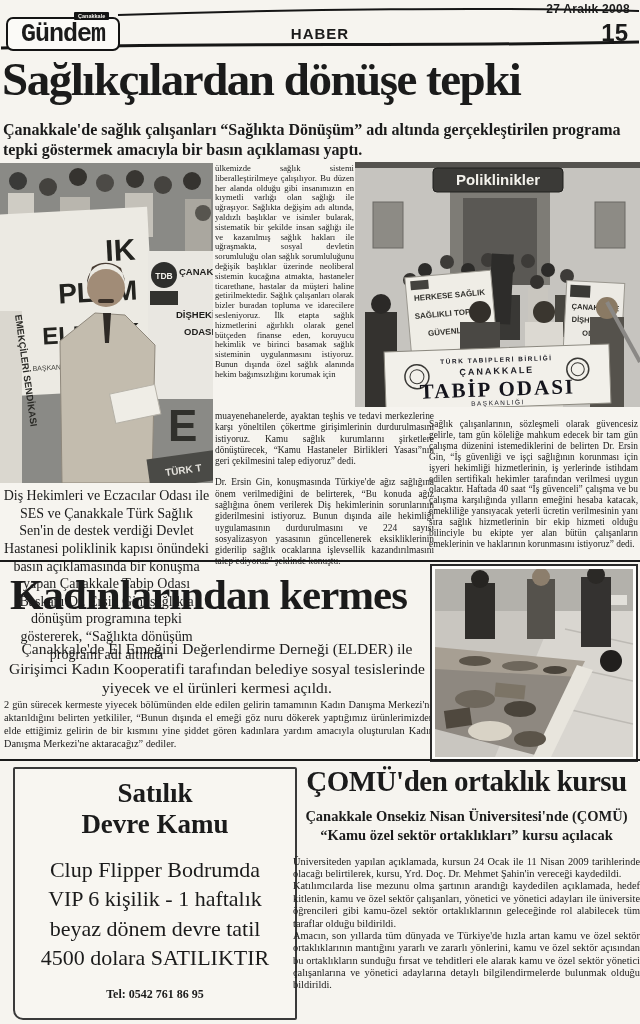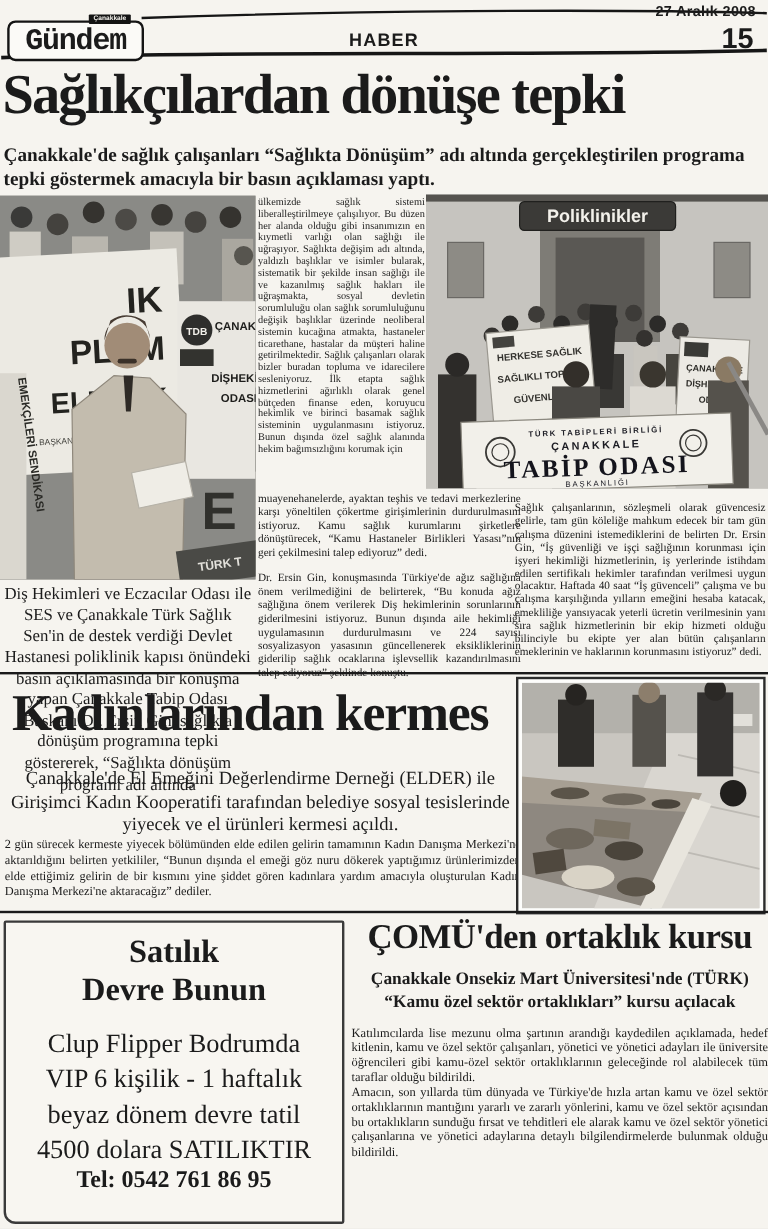--- a/index.html
+++ b/index.html
@@ -30,25 +30,25 @@
   .col2{left:429px;top:419px;width:209px;font-size:9.4px;line-height:1.16;text-align:justify;}
   
   .kermes-rule-top{left:0;top:560px;width:640px;height:2px;}
   .headline2{left:10px;top:570px;width:420px;font-weight:bold;font-size:43px;letter-spacing:-1px;white-space:nowrap;}
   .subhead2{left:2px;top:639px;width:430px;font-weight:normal;font-size:15.5px;line-height:1.27;text-align:center;}
   .kermes-body{left:4px;top:699px;width:430px;font-size:10.3px;line-height:1.25;text-align:justify;}
   .photo3-frame{left:430px;top:564px;width:208px;height:198px;border:2px solid #2b2b2b;background:#fdfdfb;
                 padding:3px;box-sizing:border-box;}
   .bottom-rule{left:0;top:759px;width:640px;height:2px;}
   
-  .ad-box{left:3px;top:767px;width:284px;height:253px;border:2px solid #3a3a3a;border-radius:2px 2px 2px 10px;
+  .ad-box{left:13px;top:767px;width:284px;height:253px;border:2px solid #3a3a3a;border-radius:2px 2px 2px 10px;
           box-sizing:border-box;text-align:center;padding-top:9px;background:#f8f6f1;}
   .ad-title{font-weight:bold;font-size:27px;line-height:1.15;}
   .ad-lines{margin-top:15px;font-size:22px;line-height:1.33;}
-  .ad-phone{font-weight:bold;font-size:20px;}
+  .ad-phone{margin-top:15px;font-weight:bold;font-size:12px;}
   
   .comu{left:293px;top:765px;width:347px;}
   .comu-headline{font-weight:bold;font-size:29px;letter-spacing:-.5px;text-align:center;white-space:nowrap;}
   .comu-subhead{margin-top:9px;font-weight:bold;font-size:14.5px;line-height:1.3;text-align:center;}
   .comu-body{margin-top:11px;font-size:10.4px;line-height:1.19;text-align:justify;}
   .comu-body p{margin:0;}
   svg text{font-family:"Liberation Sans", sans-serif;}
   svg .serif{font-family:"Liberation Serif", serif;}
 </style>
 </head>
@@ -244,35 +244,36 @@
         <rect x="10" y="140" width="26" height="18" fill="#4f483e" transform="rotate(-8 23 149)"></rect>
         <rect x="60" y="115" width="30" height="14" fill="#7c7466" transform="rotate(6 75 122)"></rect>
       </g>
     </svg>
   </div>
 
   <div class="abs rule bottom-rule"></div>
 
   <div class="abs ad-box">
     <div class="ad-title">Satılık</div>
-    <div class="ad-title">Devre Bunun</div>
+    <div class="ad-title">Devre Kamu</div>
     <div class="ad-lines">
       <div>Clup Flipper Bodrumda</div>
       <div>VIP 6 kişilik - 1 haftalık</div>
       <div>beyaz dönem devre tatil</div>
       <div>4500 dolara SATILIKTIR</div>
     </div>
     <div class="ad-phone">Tel: 0542 761 86 95</div>
   </div>
 
   <div class="abs comu">
     <div class="comu-headline">ÇOMÜ'den ortaklık kursu</div>
     <div class="comu-subhead">
-      <div>Çanakkale Onsekiz Mart Üniversitesi'nde (TÜRK)</div>
+      <div>Çanakkale Onsekiz Nisan Üniversitesi'nde (ÇOMÜ)</div>
       <div>“Kamu özel sektör ortaklıkları” kursu açılacak</div>
     </div>
     <div class="comu-body">
+      <p>Üniversiteden yapılan açıklamada, kursun 24 Ocak ile 11 Nisan 2009 tarihlerinde olacağı belirtilerek, kursu, Yrd. Doç. Dr. Mehmet Şahin'in vereceği kaydedildi.</p>
       <p>Katılımcılarda lise mezunu olma şartının arandığı kaydedilen açıklamada, hedef kitlenin, kamu ve özel sektör çalışanları, yönetici ve yönetici adayları ile üniversite öğrencileri gibi kamu-özel sektör ortaklıklarının geleceğinde rol alabilecek tüm taraflar olduğu bildirildi.</p>
       <p>Amacın, son yıllarda tüm dünyada ve Türkiye'de hızla artan kamu ve özel sektör ortaklıklarının mantığını yararlı ve zararlı yönlerini, kamu ve özel sektör açısından bu ortaklıkların sunduğu fırsat ve tehditleri ele alarak kamu ve özel sektör yönetici çalışanlarına ve yönetici adaylarına detaylı bilgilendirmelerde bulunmak olduğu bildirildi.</p>
     </div>
   </div>
 
 </div>
 
 </body></html>

